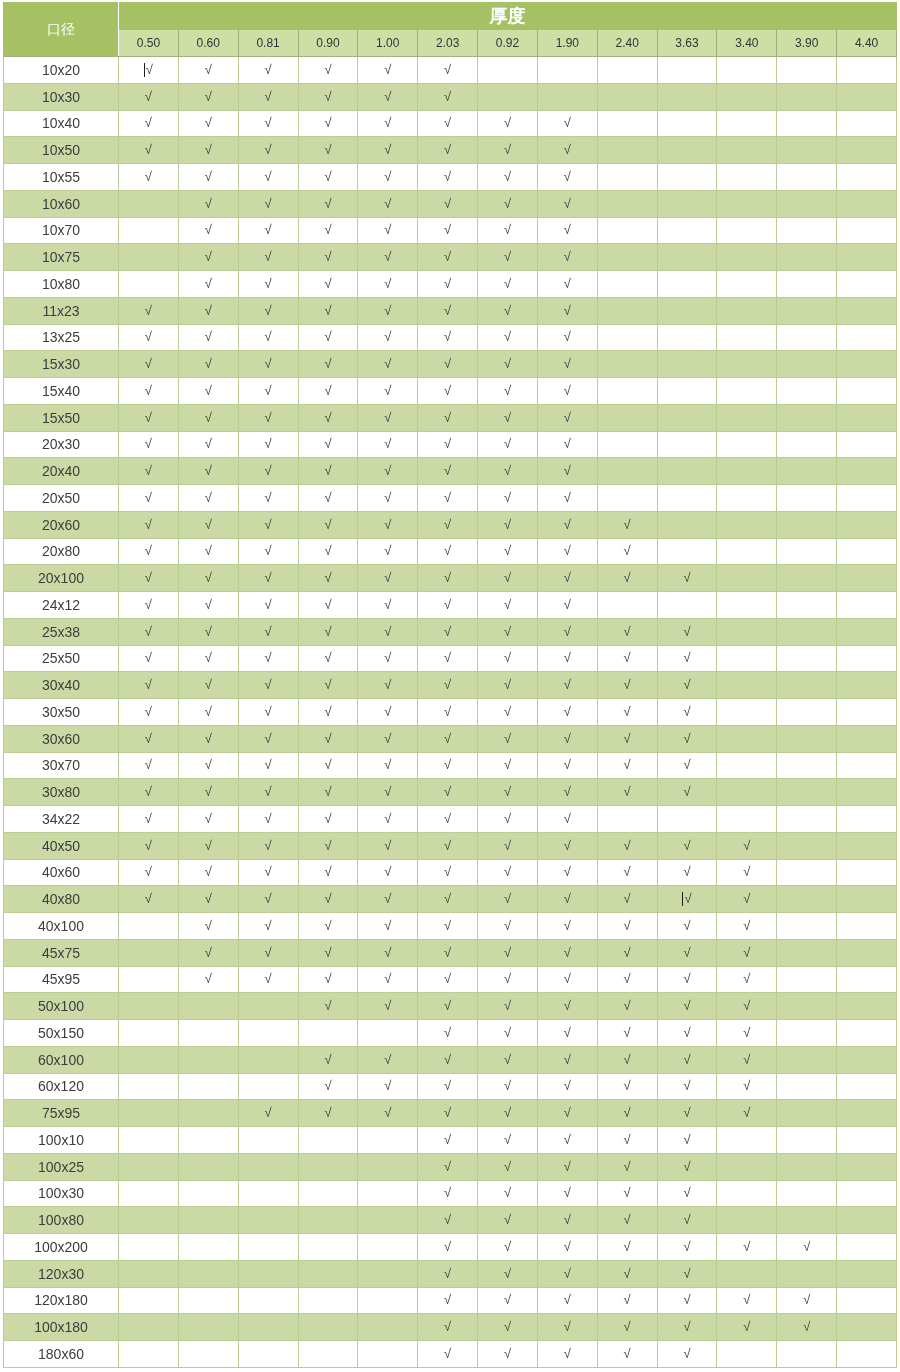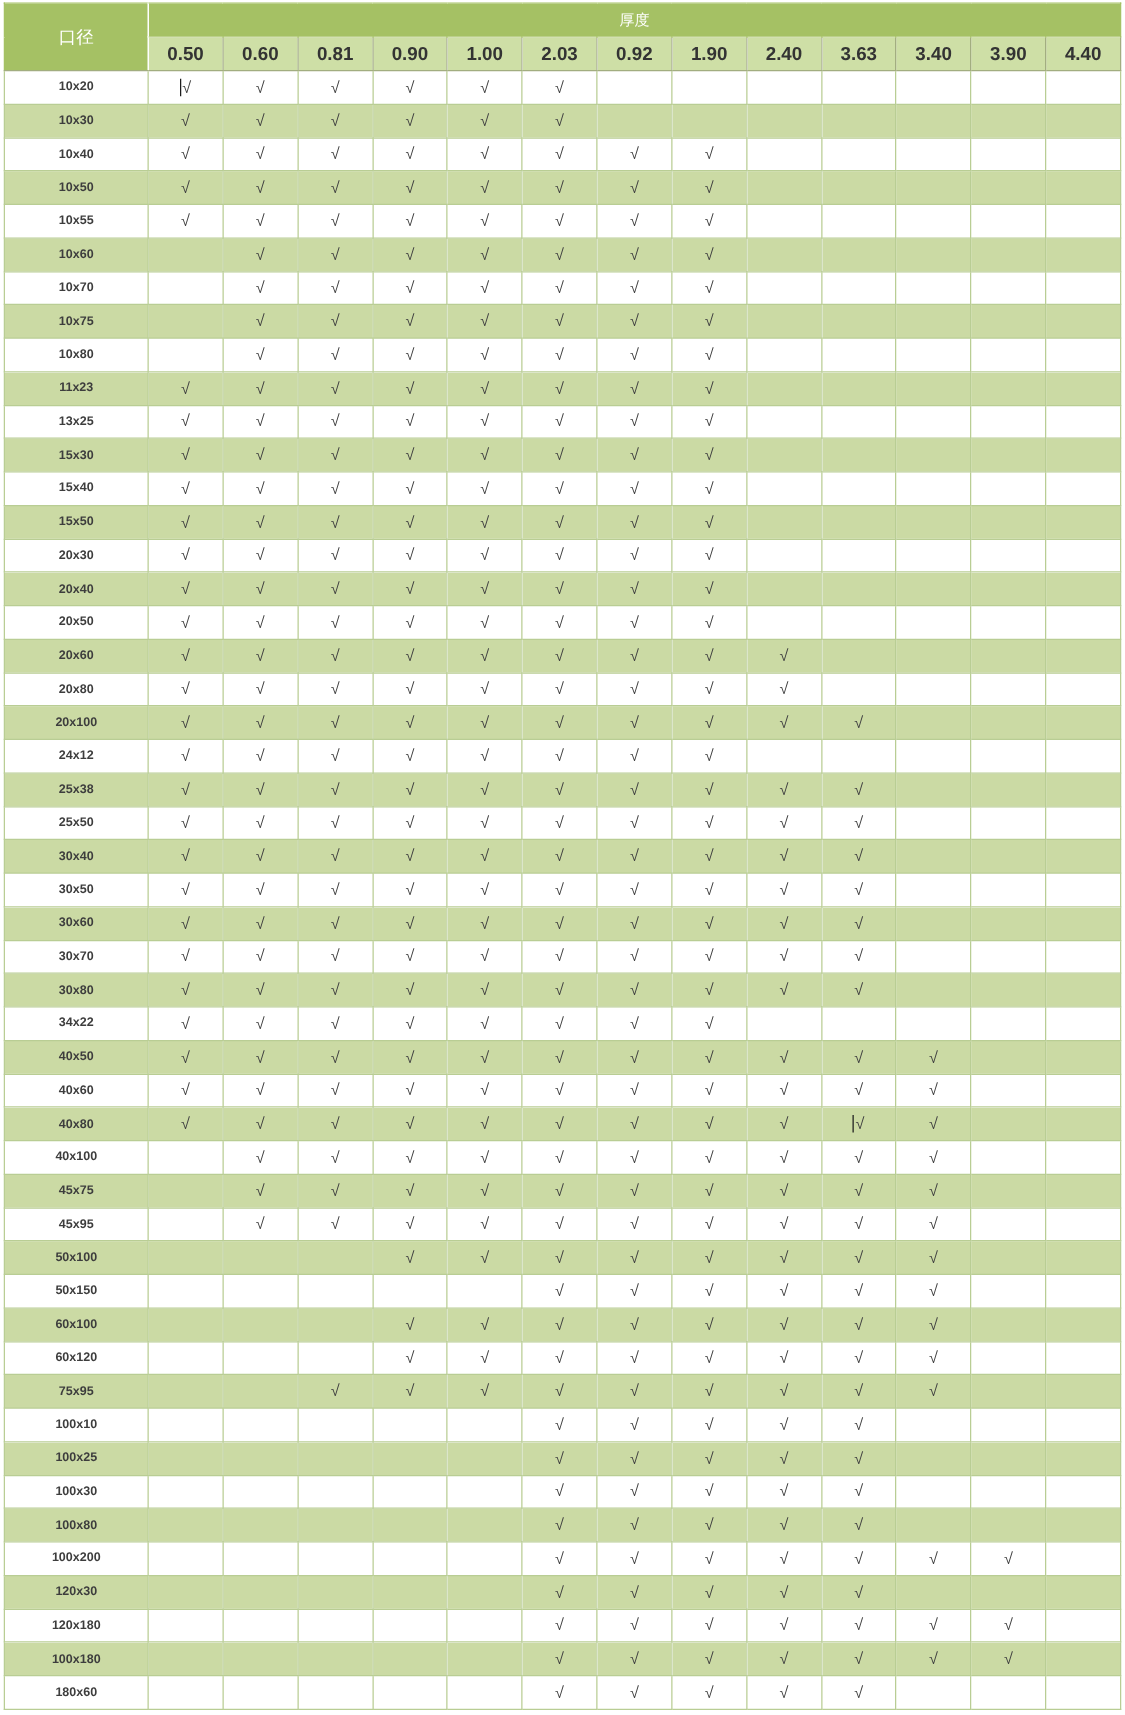--- a/index.html
+++ b/index.html
@@ -25,52 +25,52 @@
     overflow: hidden;
     white-space: nowrap;
     text-align: center;
     vertical-align: middle;
   }
   thead tr { height: 27px; }
   
   th.th-band {
     background: var(--hdr, #a5c164);
     color: var(--hdrtext, #ffffff);
-    font-size: 12px;
-    font-weight: 400;
+    font-size: 18px;
+    font-weight: 700;
     border: 1px solid var(--hdr, #a5c164);
     border-left: 1px solid #ffffff;
   }
   
   th.th-caliber {
     background: var(--hdr, #a5c164);
     color: var(--hdrtext, #ffffff);
     font-size: 14px;
     font-weight: 400;
     border: 1px solid var(--hdr, #a5c164);
     border-right: 1px solid #ffffff;
     border-bottom: 1px solid var(--subb, #a2ad80);
   }
   
   th.th-num {
     background: var(--sub, #cedfa6);
     color: #333333;
-    font-size: 15px;
-    font-weight: 700;
+    font-size: 12px;
+    font-weight: 400;
     border: 1px solid var(--subb, #a2ad80);
     border-top: 1px solid #ffffff;
   }
   tbody td {
     border: 1px solid var(--grid, #b9cd94);
     font-size: 12px;
     color: var(--label, #3d3d3d);
   }
   tr.row-white td { background: #ffffff; }
   tr.row-green td { background: var(--stripe, #cbdaa4); }
-  td.caliber { font-size: 10px; font-weight: bold; }
+  td.caliber { font-size: 14px; }
   span.check {
     font-size: 13px;
     color: var(--chk, #414141);
     display: inline-block;
     line-height: 1;
   }
   span.caret {
     display: inline-block;
     width: 1px;
     height: 14px;

